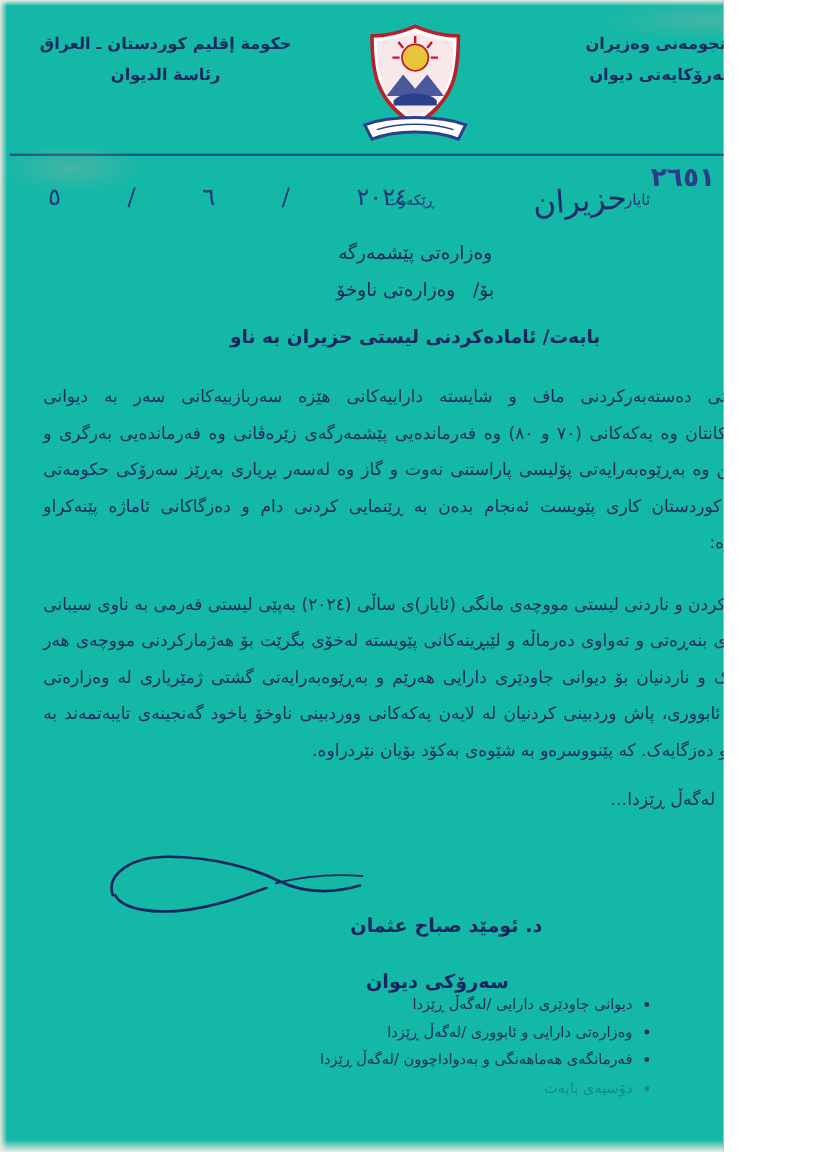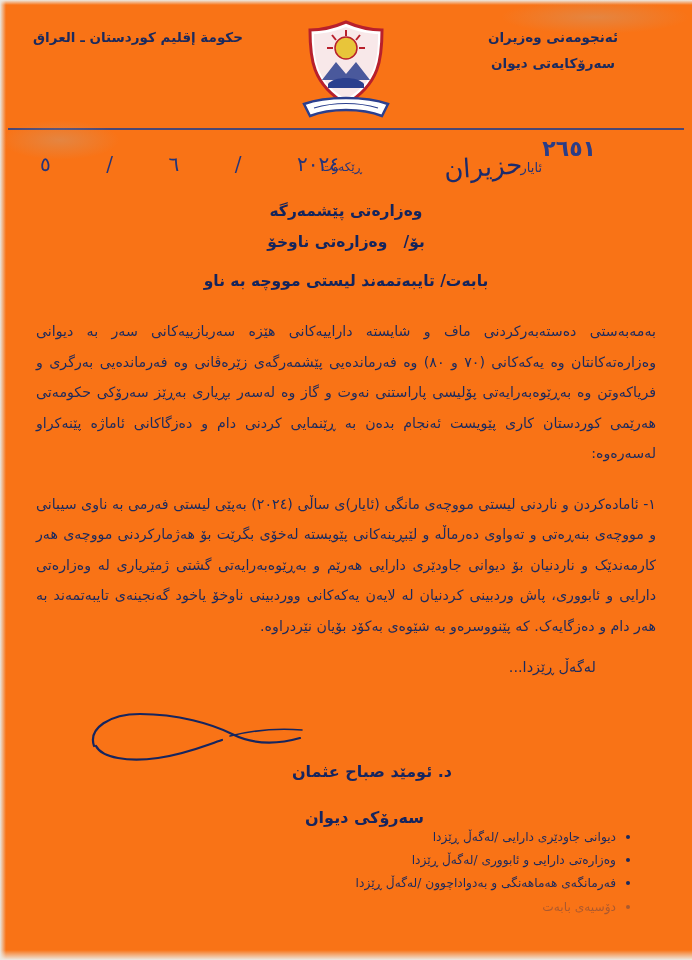--- a/index.html
+++ b/index.html
@@ -5,23 +5,23 @@
   html, body {
     margin: 0;
     padding: 0;
     background: #ffffff;
   }
   body {
     font-family: "DejaVu Sans", sans-serif;
   }
   .page {
     position: relative;
-    width: 692px;
+    width: 603px;
     height: 960px;
-    background: #f97316;
+    background: #14b8a6;
     overflow: hidden;
   }
   
   .paper-edge-left {
     position: absolute;
     top: 0; left: 0;
     width: 6px; height: 960px;
     background: linear-gradient(to right, #e8e6e0, rgba(255,255,255,0));
   }
   .paper-edge-top {
@@ -150,21 +150,21 @@
     top: 196px;
     left: 36px;
     width: 620px;
     direction: rtl;
     text-align: right;
     color: #1b2a5e;
     font-family: "DejaVu Sans", sans-serif;
   }
   .to-block {
     text-align: center;
-    font-weight: bold;
+    font-weight: normal;
     font-size: 15.5px;
     line-height: 2.0;
     margin-bottom: 6px;
     color: #14245c;
   }
   .to-line-2 {
     display: block;
     direction: rtl;
   }
   .subject {
@@ -282,20 +282,21 @@
 <div class="page">
 
   <div class="paper-edge-left"></div>
   <div class="paper-edge-top"></div>
   <div class="paper-edge-bottom"></div>
 
   <div class="header">
 
     <div class="hdr-col left">
       <span class="hdr-line">حكومة إقليم كوردستان ـ العراق</span>
+      <span class="hdr-line">رئاسة الديوان</span>
     </div>
 
     <div class="emblem">
       <svg width="96" height="108" viewBox="0 0 96 108" xmlns="http://www.w3.org/2000/svg">
 
         <path d="M48 4 C34 10 20 12 12 12 C12 40 14 66 48 86 C82 66 84 40 84 12 C76 12 62 10 48 4 Z" fill="#ffffff" stroke="#b8202c" stroke-width="3"></path>
         <path d="M48 9 C35 14 23 16 16 16 C16 41 18 64 48 81 C78 64 80 41 80 16 C73 16 61 14 48 9 Z" fill="#b8202c" opacity="0.10"></path>
 
         <circle cx="48" cy="30" r="11" fill="#e8c53a" stroke="#b8202c" stroke-width="1.5"></circle>
 
@@ -341,21 +342,21 @@
 
     <div class="to-block">
       <span>وەزارەتى پێشمەرگە</span>
       <span class="to-line-2">
         <span>بۆ/</span>
         &nbsp;
         <span>وەزارەتى ناوخۆ</span>
       </span>
     </div>
 
-    <div class="subject">بابەت/ تایبەتمەند لیستى مووچە بە ناو</div>
+    <div class="subject">بابەت/ ئامادەكردنى لیستى حزيران بە ناو</div>
 
     <p class="para">بەمەبەستى دەستەبەرکردنى ماف و شایستە داراییەکانى هێزە سەربازییەکانى  سەر بە دیوانى وەزارەتەکانتان وە یەکەکانى (٧٠ و ٨٠) وە فەرماندەیى پێشمەرگەى زێرەڤانى وە فەرماندەیى بەرگرى و فریاکەوتن وە بەڕێوەبەرایەتى پۆلیسى پاراستنى نەوت و گاز وە لەسەر بڕیارى بەڕێز سەرۆکى حکومەتى هەرێمى کوردستان کارى پێویست ئەنجام بدەن بە ڕێنمایى کردنى دام و دەزگاکانى ئاماژە پێنەکراو لەسەرەوە:</p>
     <p class="para numbered">١- ئامادەکردن و ناردنى لیستى مووچەى مانگى (ئایار)ى ساڵى (٢٠٢٤) بەپێى لیستى فەرمى بە ناوى سیبانى و مووچەى بنەڕەتى و تەواوى دەرماڵە و لێبڕینەکانى پێویستە لەخۆى بگرێت بۆ هەژمارکردنى مووچەى هەر کارمەندێک و ناردنیان بۆ دیوانى جاودێرى دارایى هەرێم و بەڕێوەبەرایەتى گشتى ژمێریارى لە وەزارەتى دارایى و ئابوورى، پاش وردبینى کردنیان لە لایەن یەکەکانى ووردبینى ناوخۆ یاخود گەنجینەى تایبەتمەند بە هەر دام و دەزگایەک. کە پێنووسرەو بە شێوەى بەکۆد بۆیان نێردراوە.</p>
 
     <div class="regards">لەگەڵ ڕێزدا...</div>
   </div>
 
   <div class="sig-area">
     <div class="sig-scribble">
       <svg width="230" height="70" viewBox="0 0 230 70" xmlns="http://www.w3.org/2000/svg">

